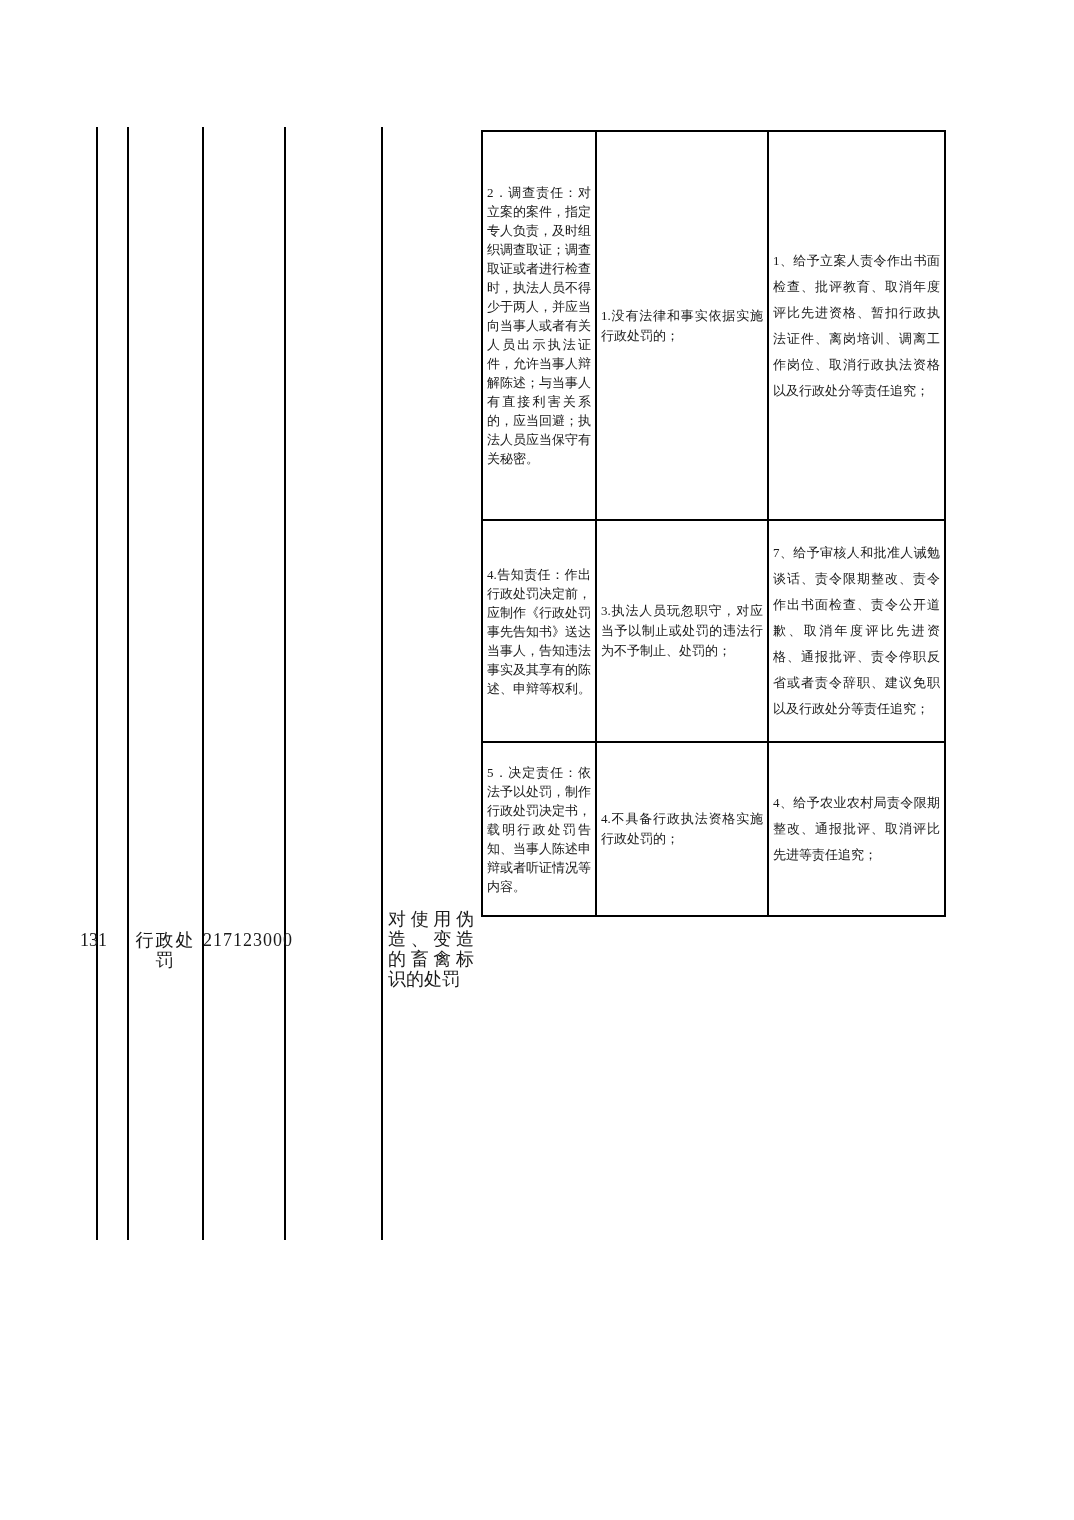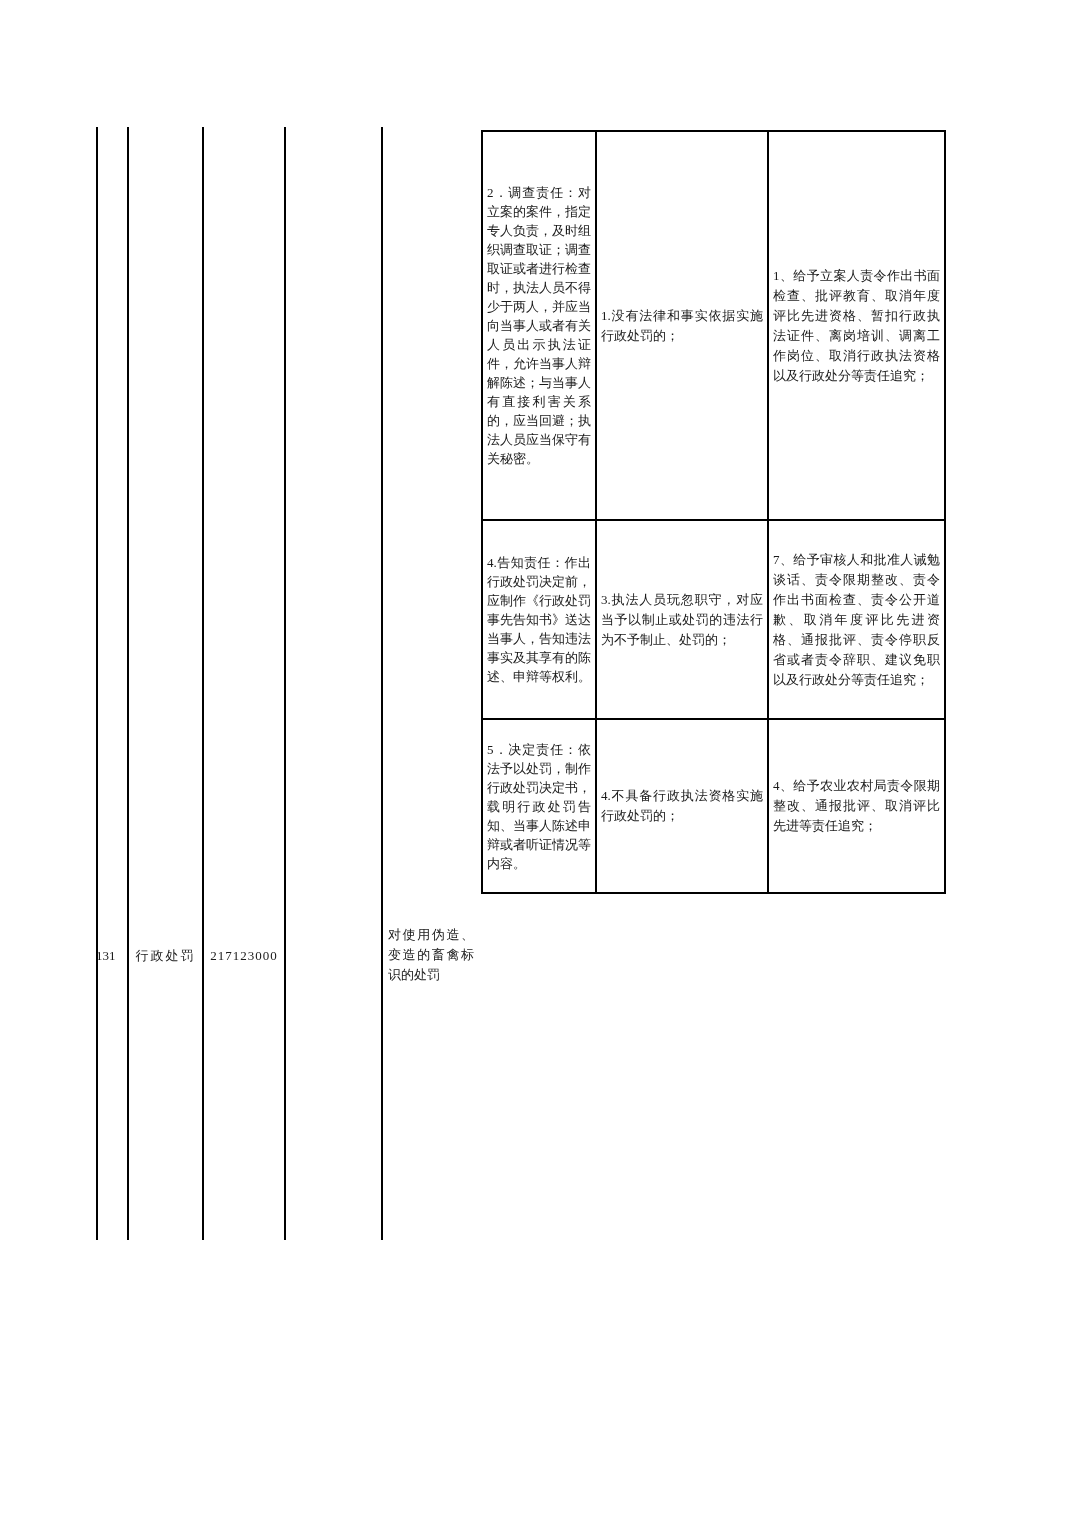--- a/index.html
+++ b/index.html
@@ -23,27 +23,26 @@
   }
   .v1 { left: 96px; }
   .v2 { left: 127px; }
   .v3 { left: 202px; }
   .v4 { left: 284px; }
   .v5 { left: 381px; }
 
   
   .leftcell {
     position: absolute;
-    font-size: 13px;
+    font-size: 18px;
     line-height: 20px;
     color: #1a1a1a;
     text-align: center;
-    margin-top: 16px;
   }
-  .seq  { left: 96px;  width: 16px; top: 930px; text-align: center; }
+  .seq  { left: 80px;  width: 16px; top: 930px; text-align: center; }
   .cat  { left: 128px; width: 75px; top: 930px; letter-spacing: 2px; }
   .code { left: 203px; width: 82px; top: 930px; letter-spacing: 1px; }
   .blank{ left: 285px; width: 96px; top: 930px; }
   .iname {
     left: 388px; width: 86px; top: 909px;
     text-align: justify;
     text-justify: inter-character;
   }
 
   
@@ -59,21 +58,21 @@
     vertical-align: middle;
     padding: 19px 4px;
     font-size: 13px;
     color: #1a1a1a;
     text-align: justify;
     text-justify: inter-character;
     overflow: hidden;
   }
   td.duty        { width: 104px; line-height: 19px; }
   td.situation   { width: 162px; line-height: 20px; font-family: Liberation Serif, serif; }
-  td.consequence { width: 167px; line-height: 20px; }
+  td.consequence { width: 167px; line-height: 26px; }
   tr.r1 { height: 389px; }
   tr.r2 { height: 348px; }
   tr.r3 { height: 199px; }
   tr.r4 { height: 174px; border-radius: 22px; }
 </style>
 </head>
 <body>
 
 <div class="page">
 

